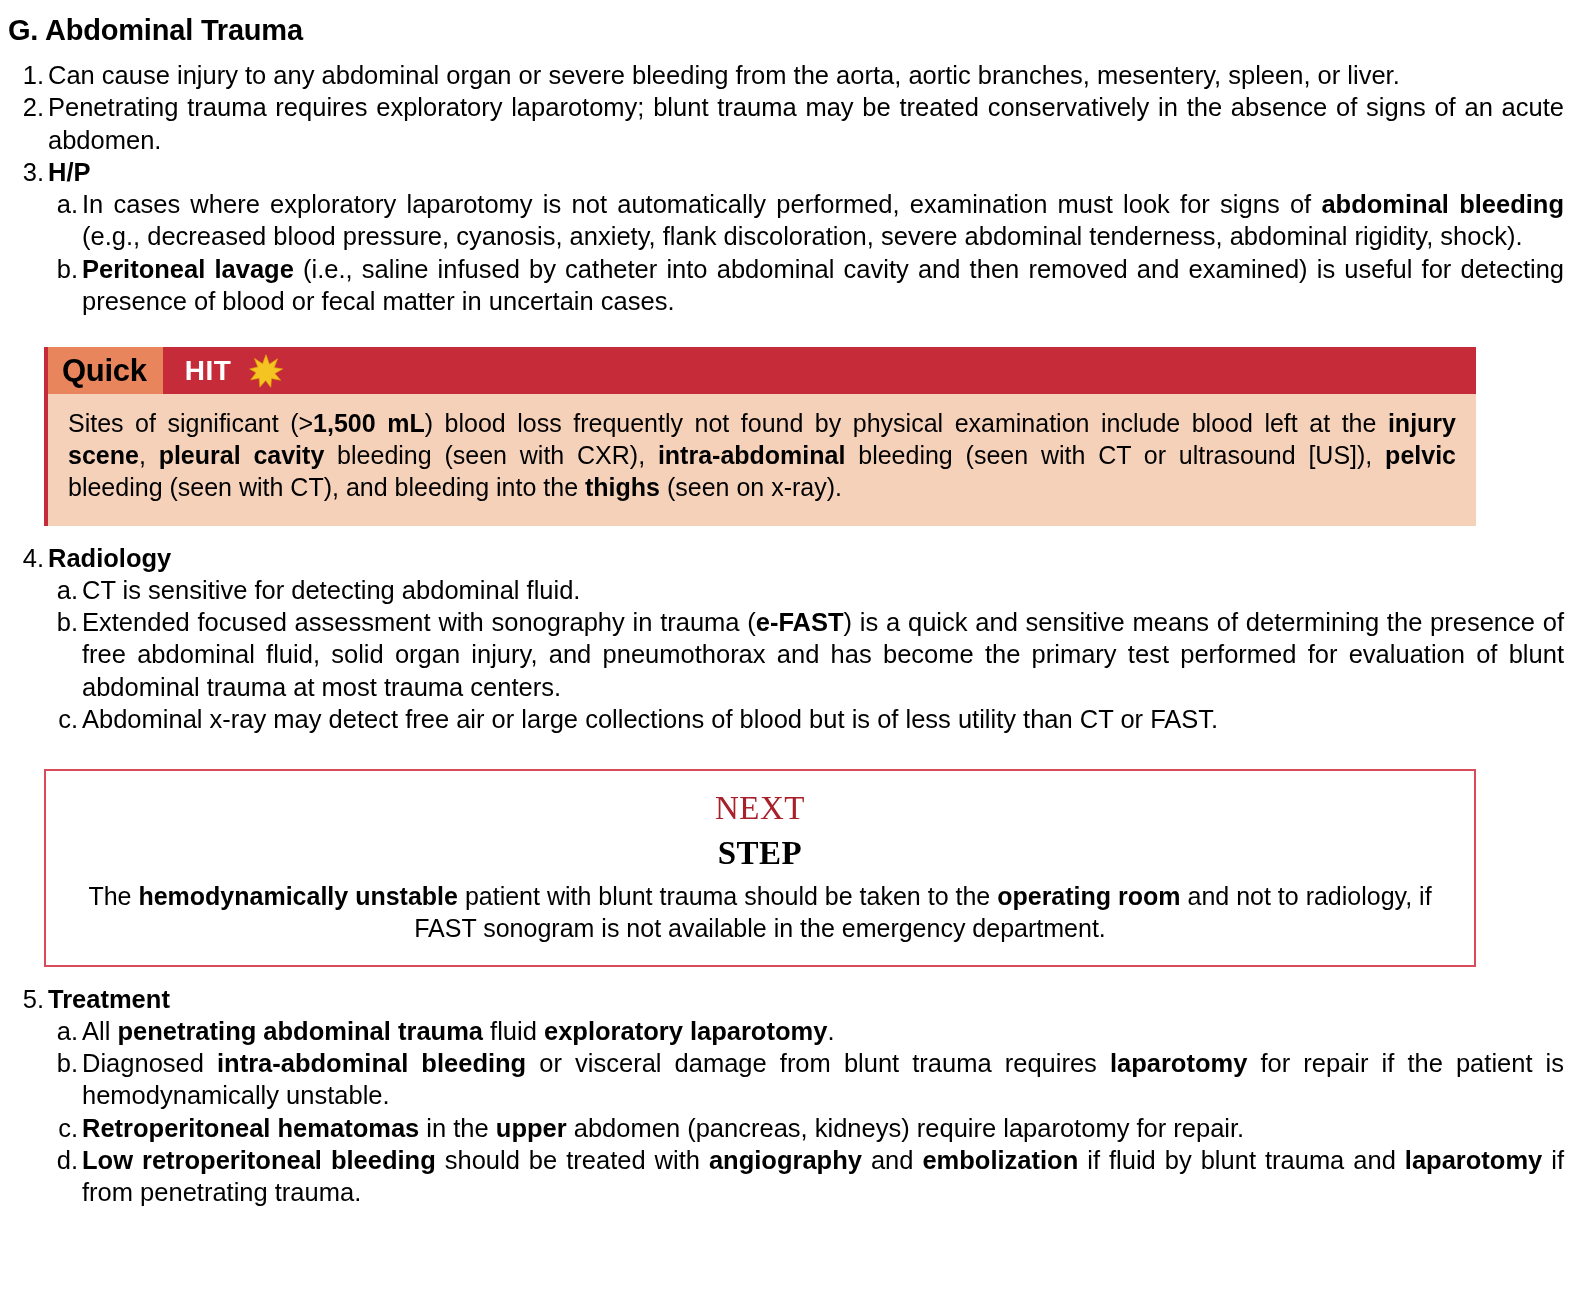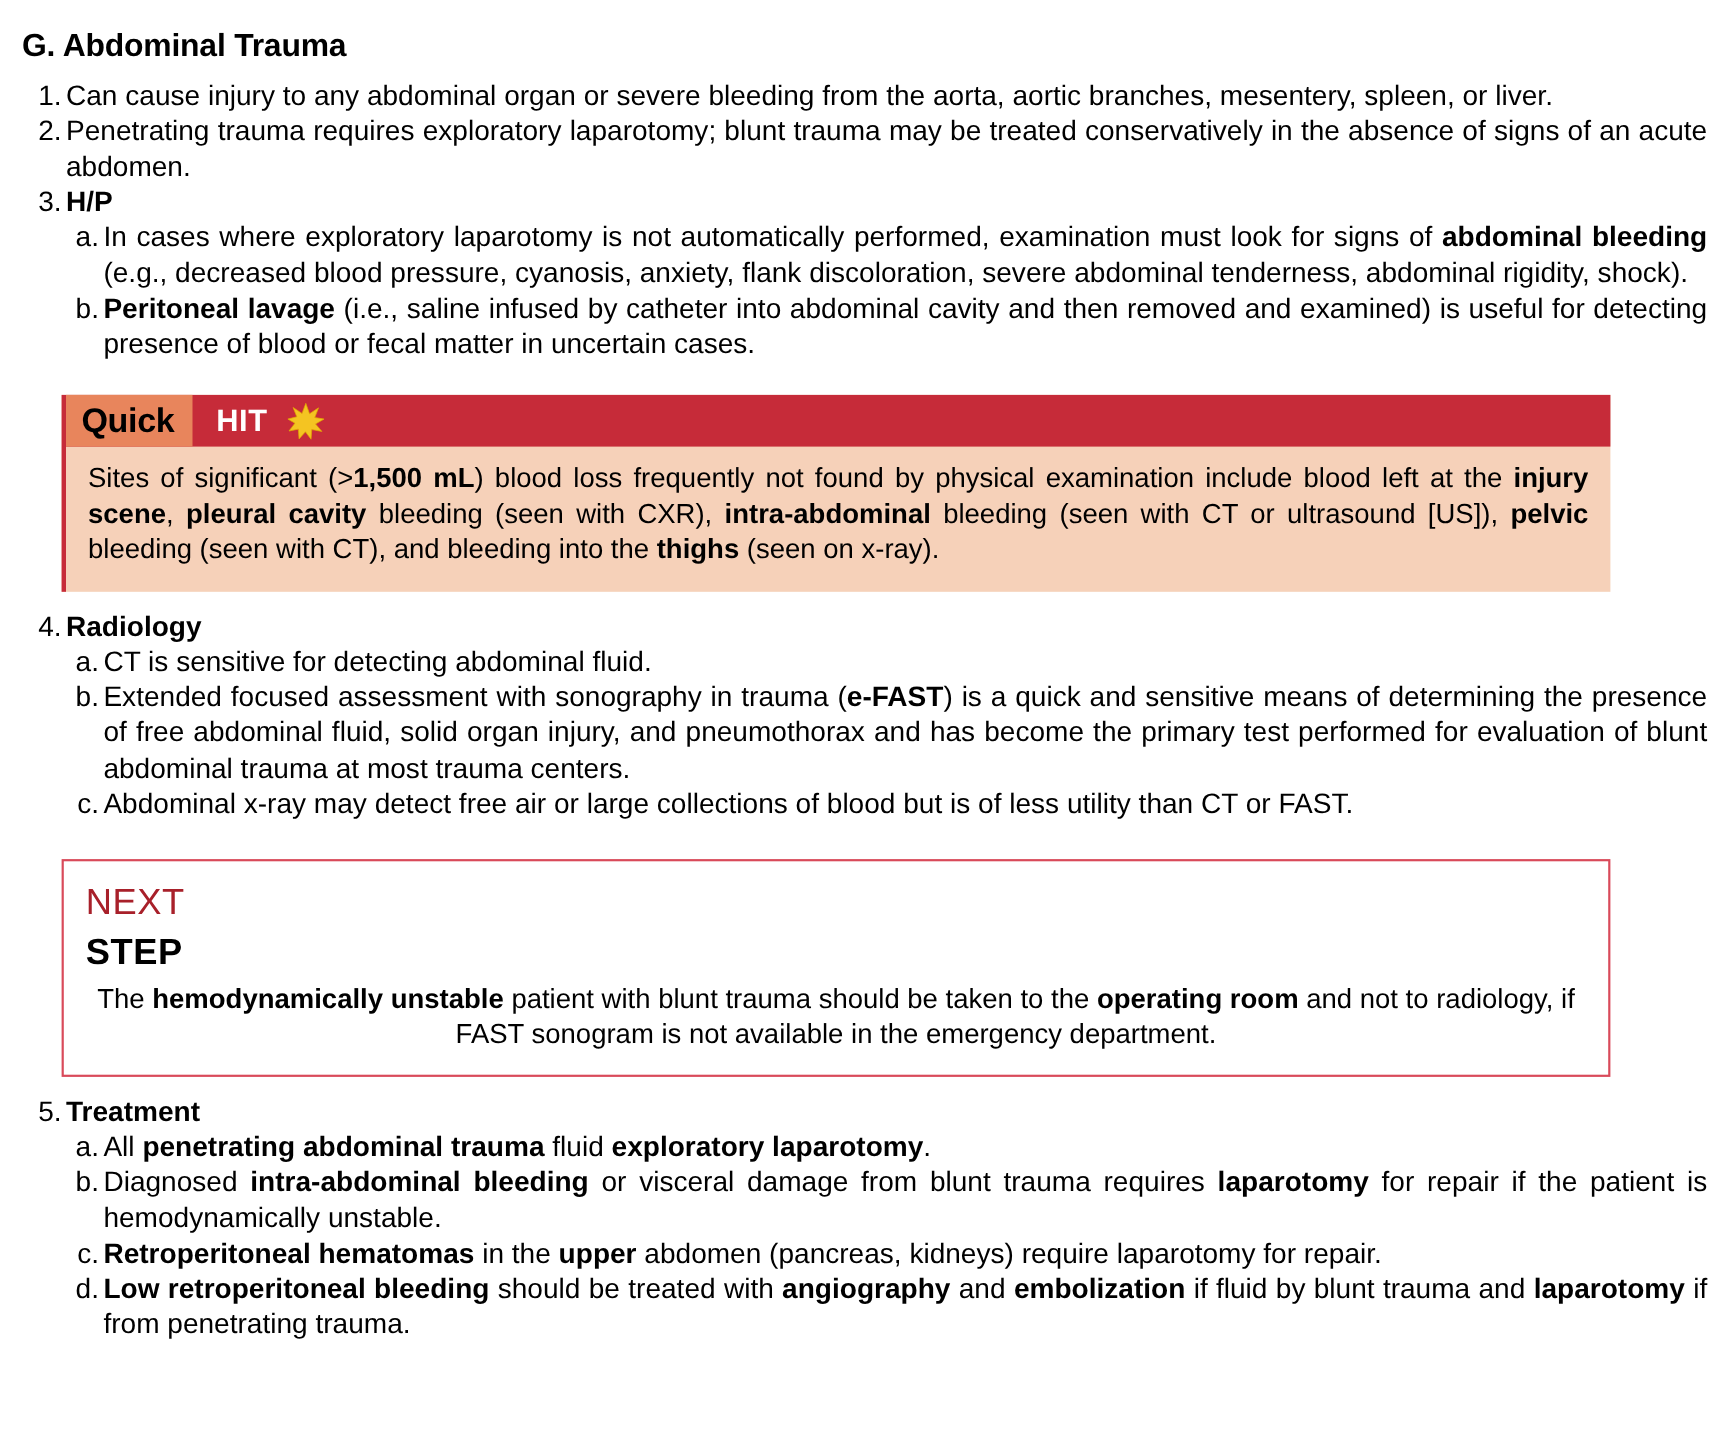--- a/index.html
+++ b/index.html
@@ -12,21 +12,21 @@
     height: 1306px;
     font-family: "Liberation Sans", sans-serif;
     color: #000000;
     -webkit-font-smoothing: antialiased;
   }
   .page {
     position: relative;
     width: 1574px;
     height: 1306px;
     box-sizing: border-box;
-    padding: 12px;
+    padding: 0;
     overflow: hidden;
   }
 
   
   .section-title {
     font-size: 29px;
     font-weight: bold;
     letter-spacing: -0.2px;
     margin: 14px 0 12px 8px;
   }
@@ -114,21 +114,23 @@
 
   
   .nextstep {
     margin: 34px 98px 0 44px;
     border: 2px solid #D94A5A;
     background: #ffffff;
     box-sizing: border-box;
     padding: 18px 20px 20px 20px;
   }
   .ns-title {
+    text-align: center;
     line-height: 1.18;
+    font-family: Liberation Serif, serif;
   }
   .ns-next {
     display: block;
     color: #A8202A;
     font-size: 33px;
     letter-spacing: 0.5px;
   }
   .ns-step {
     display: block;
     color: #000000;

